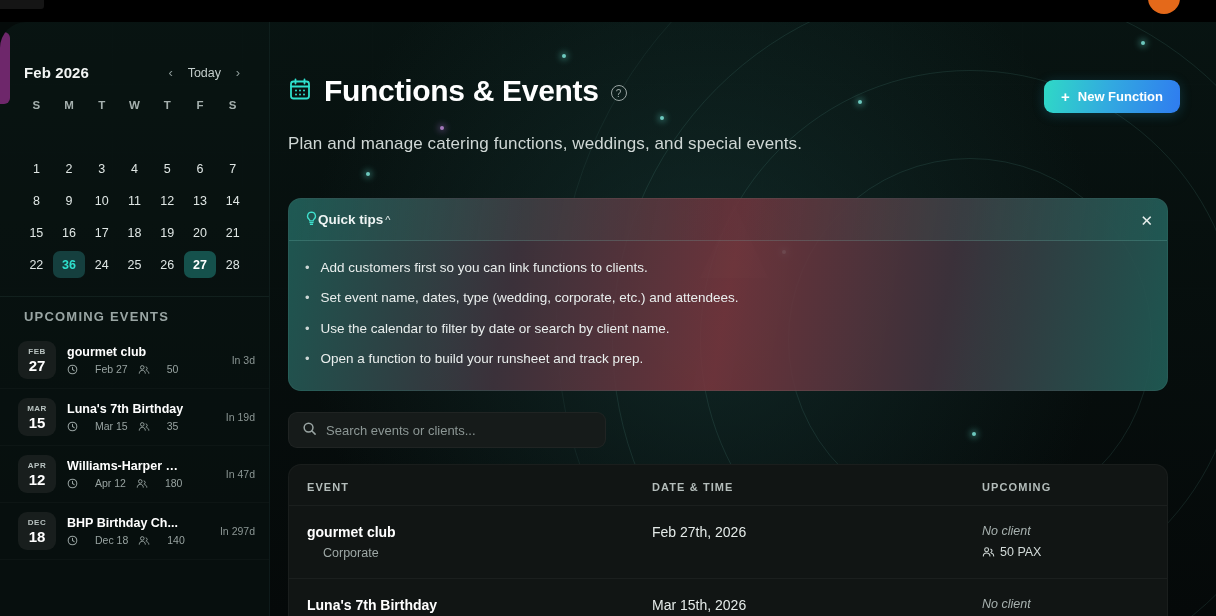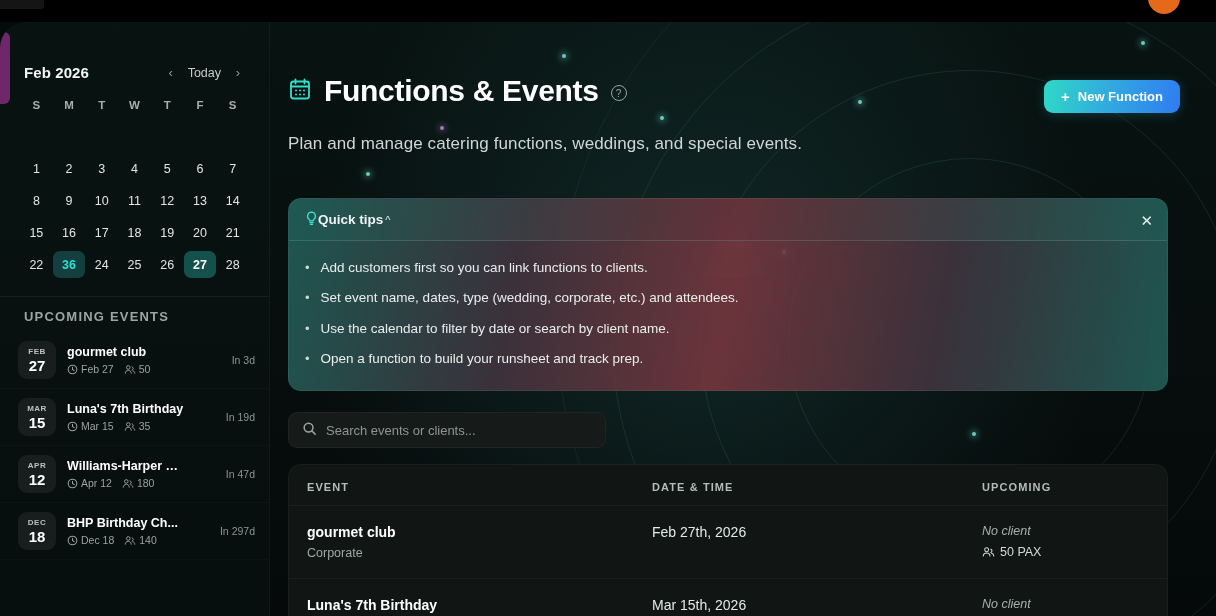--- a/index.html
+++ b/index.html
@@ -139,21 +139,21 @@
     align-items:center; justify-content:center; line-height: 1;
   }
   .ev-chip-m { font-size: 8px; font-weight: 700; color: #b9c3c1; letter-spacing:.5px; }
   .ev-chip-d { font-size: 15px; font-weight: 700; color: #ffffff; margin-top: 2px; }
   .ev-mid { flex: 1 1 auto; min-width: 0; }
   .ev-name {
     font-size: 12.5px; font-weight: 700; color: #ffffff;
     white-space: nowrap; overflow: hidden; text-overflow: ellipsis; max-width: 120px;
   }
   .ev-meta { display: flex; align-items: center; gap: 10px; margin-top: 4px; }
-  .ev-meta span { font-size: 10.5px; color: #98a3a1; display:flex; align-items:center; gap:3px; }
+  .ev-meta span { font-size: 10.5px; color: #98a3a1; display:flex; align-items:center; gap:17px; }
   .ev-in { font-size: 10.5px; color: #8b9694; flex: 0 0 auto; }
 
   
   .main { position: absolute; left: 270px; top: 0; right: 0; bottom: 0; z-index: 10; }
 
   .page-head { position: absolute; left: 18px; top: 52px; display:flex; align-items:center; gap: 12px; }
   .page-title { font-size: 30px; font-weight: 700; color: #ffffff; letter-spacing: -.3px; text-align: center; }
   .help-icon {
     width: 16px; height: 16px; border-radius: 50%; border: 1.3px solid #9aa5a3;
     color: #9aa5a3; font-size: 10px; display:flex; align-items:center; justify-content:center;
@@ -226,21 +226,21 @@
   }
   .th {
     font-size: 11px; font-weight: 700; letter-spacing: 1.1px; color: #b4bdbb;
   }
   .tr {
     display: grid; grid-template-columns: 345px 330px 1fr;
     padding: 18px 18px; border-top: 1px solid rgba(255,255,255,0.045);
     cursor: pointer;
   }
   .td-name { font-size: 14px; font-weight: 700; color: #ffffff; }
-  .td-type { font-size: 12.5px; color: #9ea8a6; margin-top: 6px; }
+  .td-type { font-size: 12.5px; color: #9ea8a6; margin-top: 6px; margin-left: 16px; }
   .td-date { font-size: 14px; color: #e4eae8; }
   .td-client { font-size: 12.5px; color: #a7b1af; font-style: italic; }
   .td-pax { font-size: 12.5px; color: #d2dad8; margin-top: 7px; display:flex; align-items:center; gap:5px; }
 
   .ico { display:inline-block; vertical-align: middle; }
 </style>
 </head>
 <body>
 
 <div id="root">

